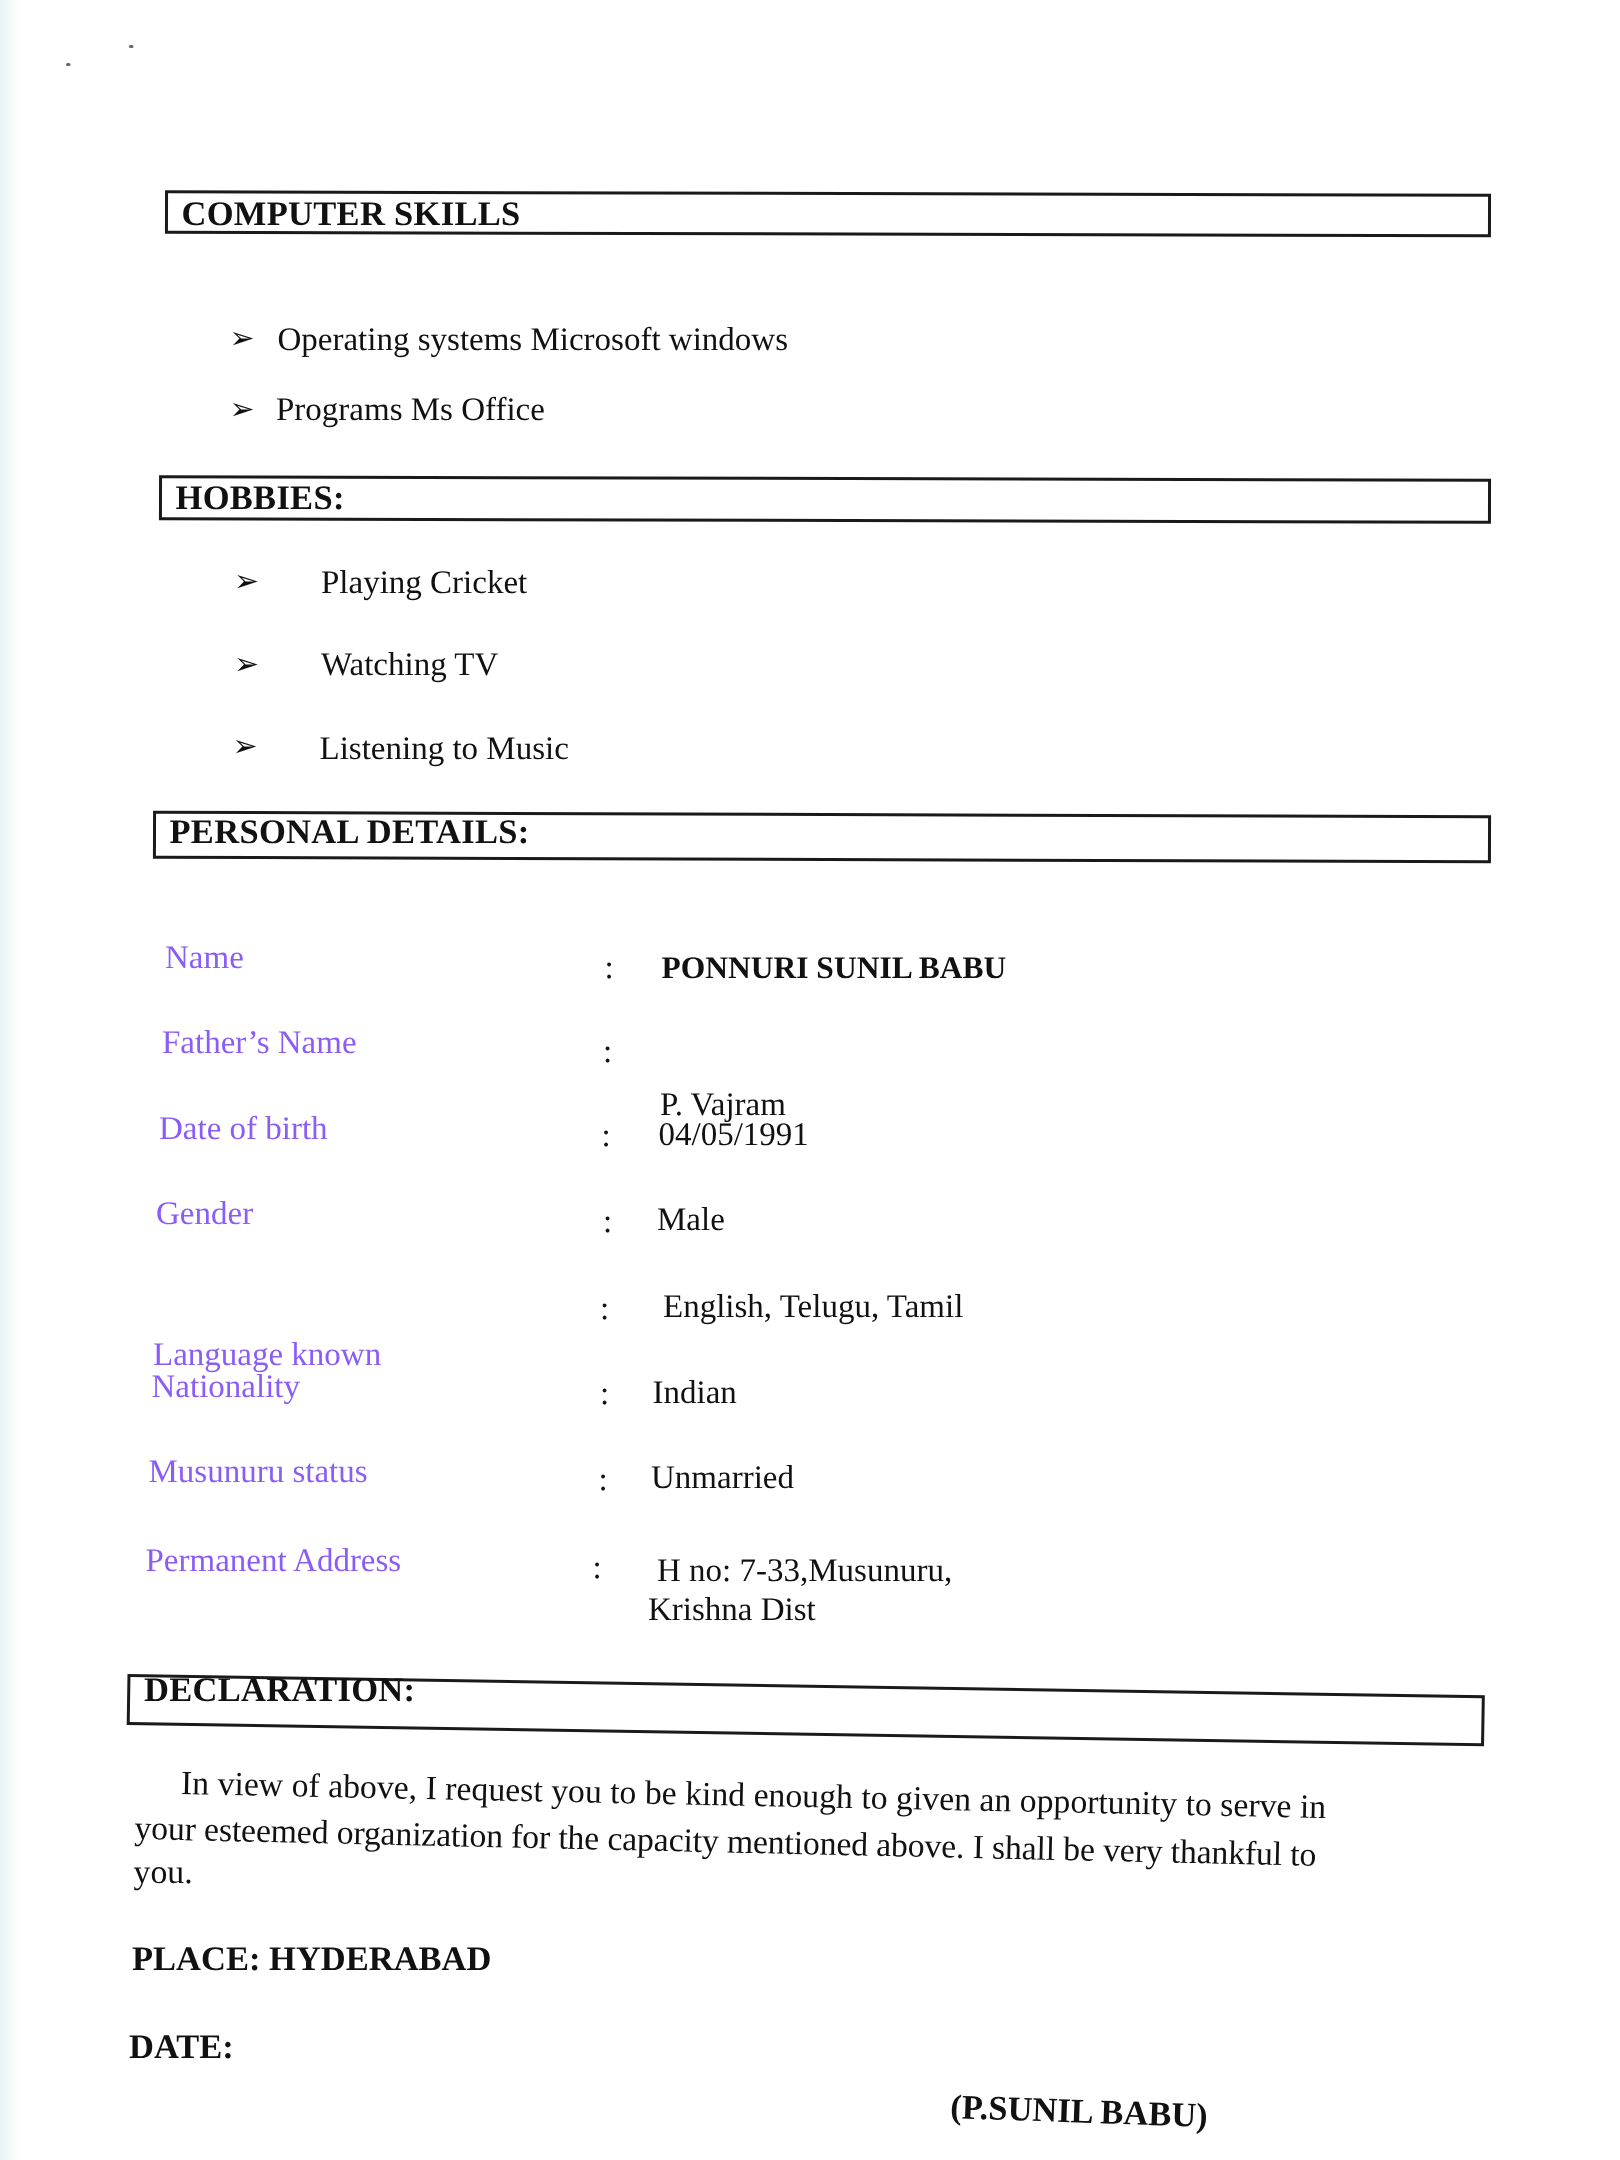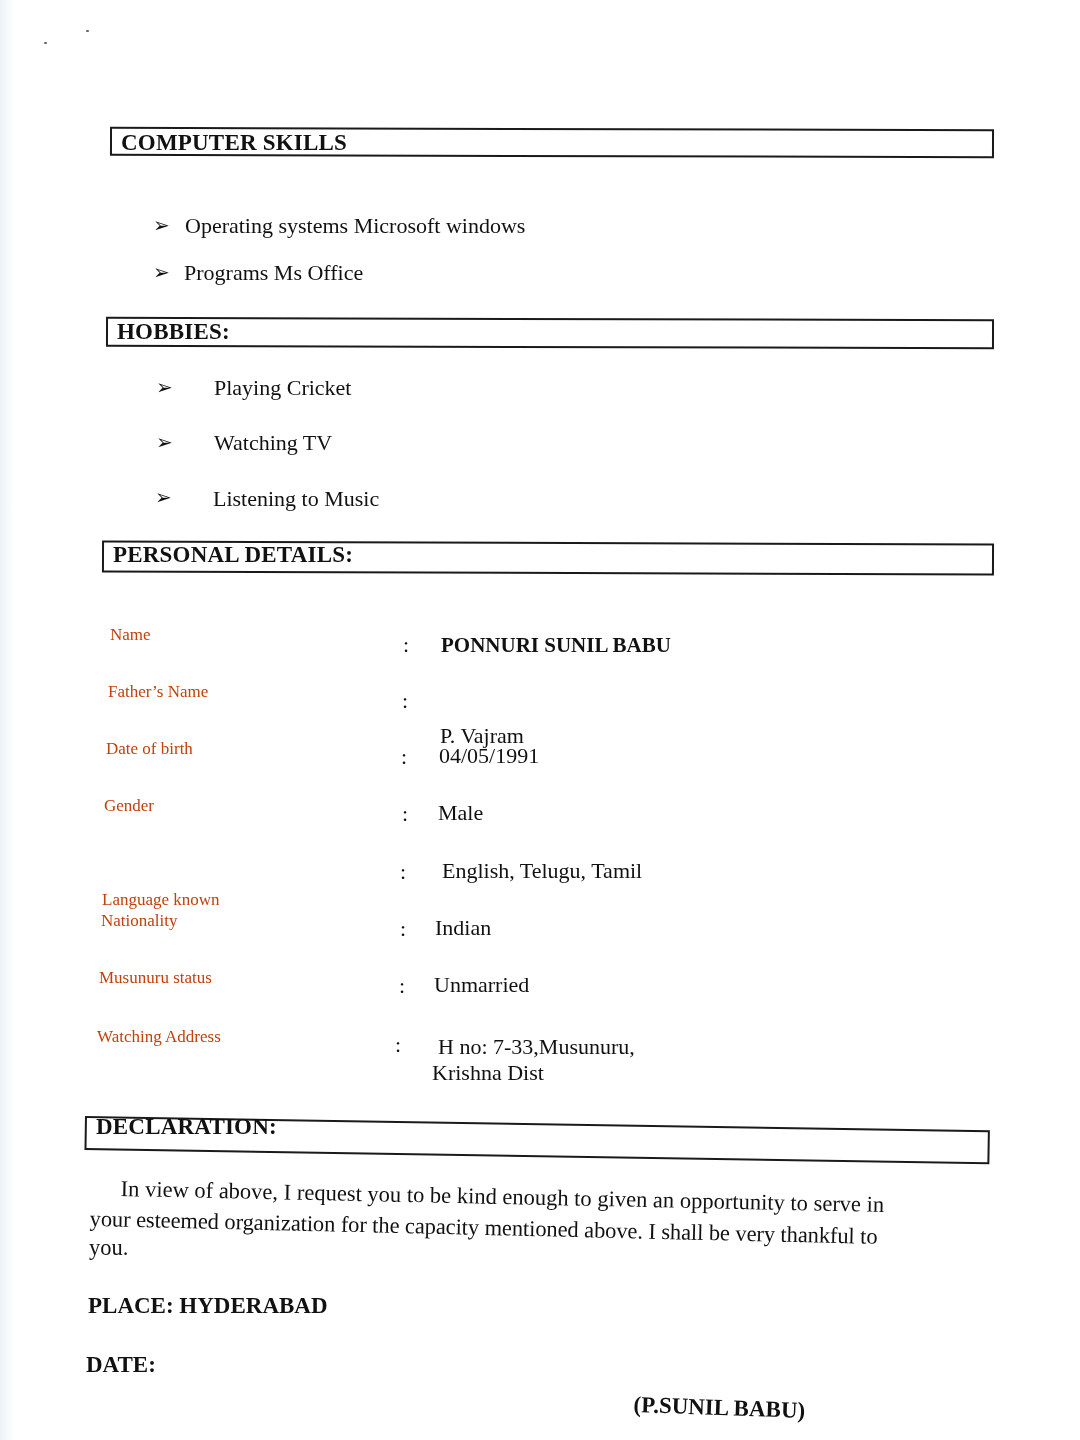--- a/index.html
+++ b/index.html
@@ -21,21 +21,21 @@
     .sec-title {
       position: absolute; font-weight: bold; font-size: 23px; letter-spacing: 0.2px;
       color: #111; white-space: nowrap;
     }
     .bullet {
       position: absolute; font-size: 20px; color: #111;
     }
     .item-text {
       position: absolute; font-size: 22px; color: #111; white-space: nowrap;
     }
-    .lbl { position: absolute; font-size: 17px; color: #c2410c; white-space: nowrap; }
+    .lbl { position: absolute; font-size: 22px; color: #8b5cf6; white-space: nowrap; }
     .colon { position: absolute; font-size: 22px; color: #111; }
     .val { position: absolute; font-size: 22px; color: #111; white-space: nowrap; }
     .val.bold { font-weight: bold; font-size: 21px; }
     .para {
       position: absolute; font-size: 22.5px; line-height: 28px; color: #111;
     }
     .para-line { position: absolute; white-space: nowrap; }
     .foot { position: absolute; font-weight: bold; font-size: 23px; color: #111; white-space: nowrap; }
   </style>
 </head>
@@ -110,21 +110,21 @@
     <span class="val" style="left:435px;top:915px;">Indian</span>
   </div>
 
   <div>
     <span class="lbl" style="left:99px;top:968px;">Musunuru status</span>
     <span class="colon" style="left:399px;top:973px;">:</span>
     <span class="val" style="left:434px;top:972px;">Unmarried</span>
   </div>
 
   <div>
-    <span class="lbl" style="left:97px;top:1027px;">Watching Address</span>
+    <span class="lbl" style="left:97px;top:1027px;">Permanent Address</span>
     <span class="colon" style="left:395px;top:1032px;">:</span>
     <span class="val" style="left:438px;top:1034px;">H no: 7-33,Musunuru,</span>
     <span class="val" style="left:432px;top:1060px;text-align:right;">Krishna Dist</span>
   </div>
 </div>
 
 <div>
   <div class="sec-box" style="left:85px;top:1116px;width:905px;height:34px;transform:rotate(0.9deg);transform-origin:left top;"></div>
   <div class="sec-title" style="left:96px;top:1114px;">DECLARATION:</div>
 

